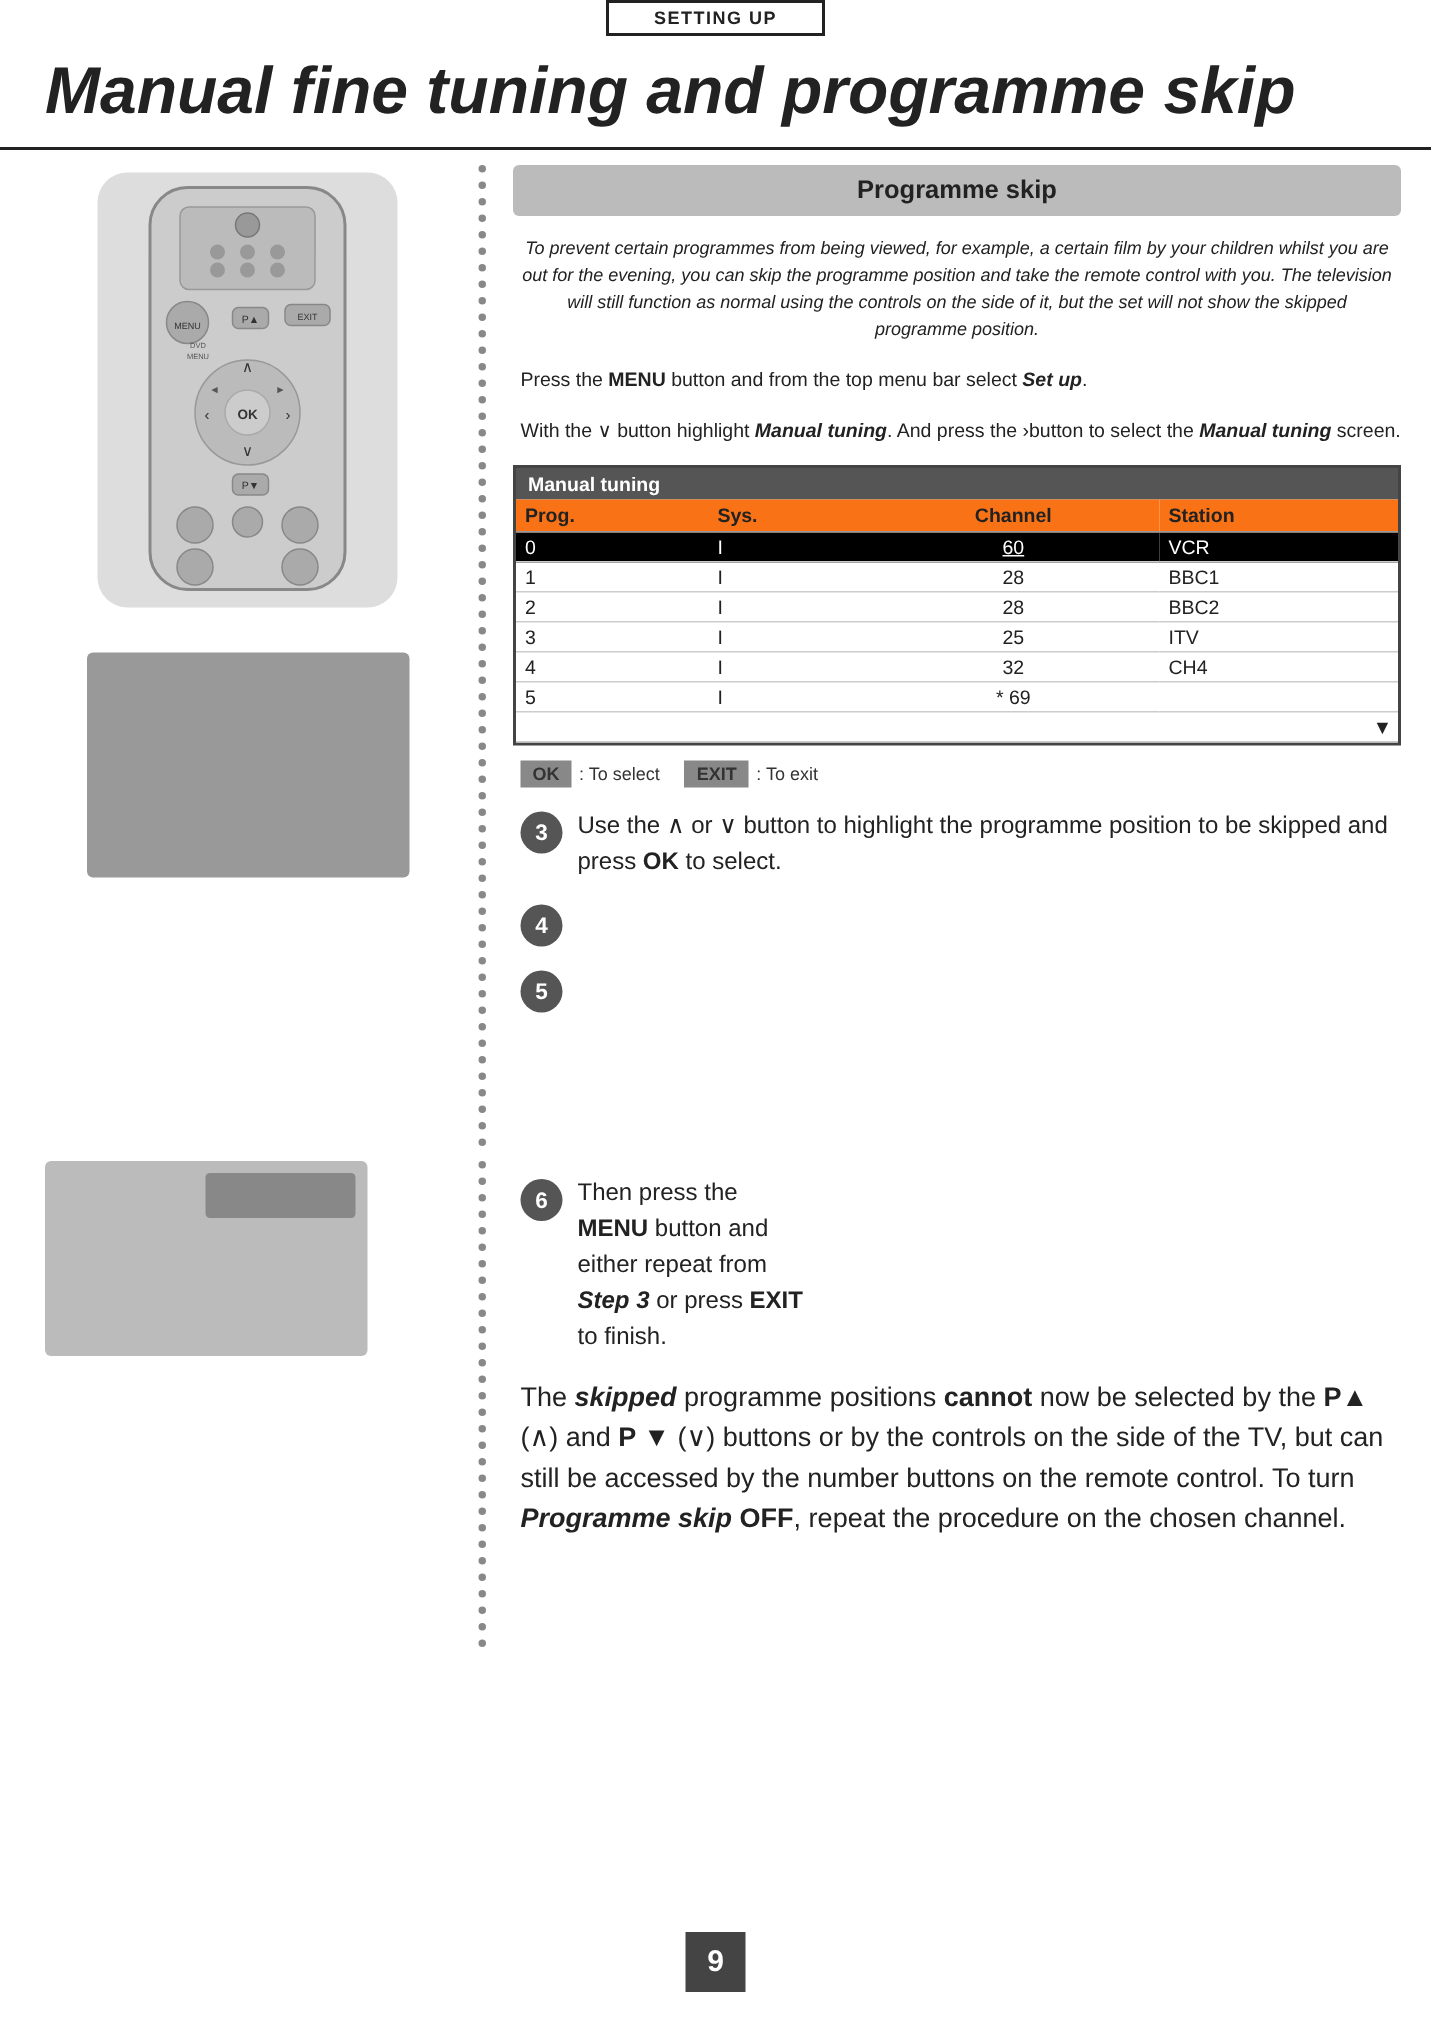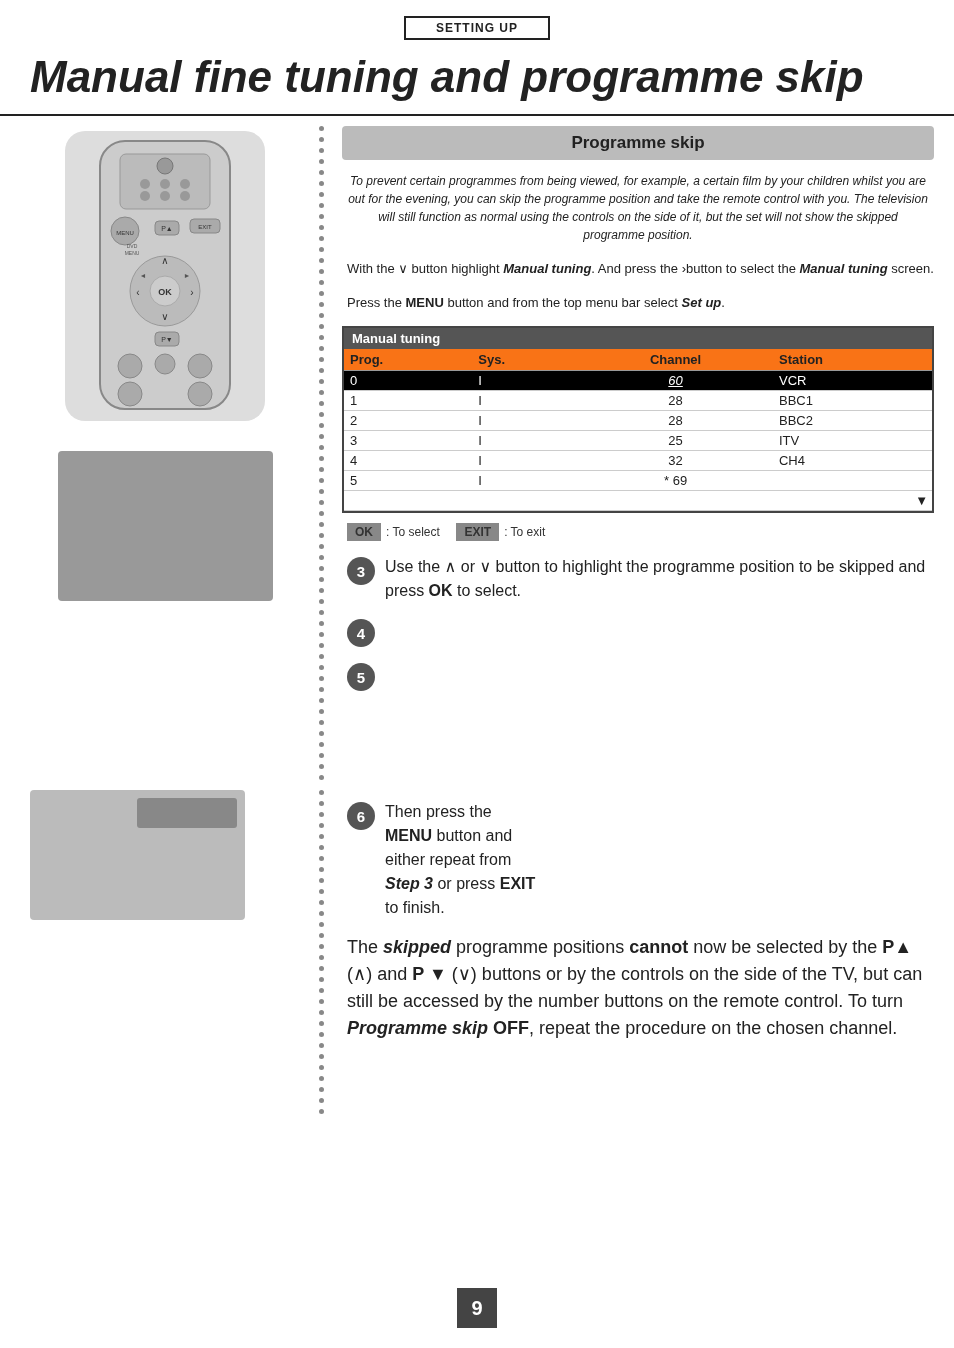--- a/index.html
+++ b/index.html
@@ -9,21 +9,21 @@
       background: #fff;
       font-family: Arial, sans-serif;
       font-size: 13px;
       color: #222;
       position: relative;
     }
 
     
     .setting-up-banner {
       text-align: center;
-      padding: 16px 0 4px;
+      padding: 0 0 4px;
     }
     .setting-up-banner .label {
       display: inline-block;
       border: 2px solid #222;
       padding: 3px 30px;
       font-size: 12px;
       font-weight: bold;
       letter-spacing: 1px;
     }
 
@@ -164,21 +164,20 @@
       padding: 2px 6px;
       border-bottom: 1px solid #ccc;
       text-align: left;
     }
     .tuning-table tr.highlight td {
       background: #000;
       color: #fff;
     }
     .tuning-table tr.highlight td.underline {
       text-decoration: underline;
-      font-style: italic;
     }
 
     
     .ok-exit-bar {
       display: flex;
       align-items: center;
       gap: 5px;
       margin-bottom: 14px;
       font-size: 12px;
       padding-left: 5px;
@@ -423,26 +422,26 @@
     <div class="dot"></div>
   </div>
 
   <div class="right-col">
 
     <div class="programme-skip-heading">Programme skip</div>
 
     <div class="intro-text">To prevent certain programmes from being viewed, for example, a certain film by your children whilst you are out for the evening, you can skip the programme position and take the remote control with you. The television will still function as normal using the controls on the side of it, but the set will not show the skipped programme position.</div>
 
     <div class="step-para">
+      Press the <b>MENU</b> button and from the top menu bar select <i>Set up</i>.
+    </div>
+
+    <div class="step-para">
       With the <span>∨</span> button highlight <i>Manual tuning</i>.
       And press the <span>›</span>button to select the <i>Manual tuning</i> screen.
-    </div>
-
-    <div class="step-para">
-      Press the <b>MENU</b> button and from the top menu bar select <i>Set up</i>.
     </div>
 
     <div class="manual-tuning-wrapper">
       <div class="manual-tuning-title">Manual tuning</div>
       <table class="tuning-table">
         <thead>
           <tr>
             <th>Prog.</th>
             <th>Sys.</th>
             <th class="channel-col sort-arrow">Channel</th>

